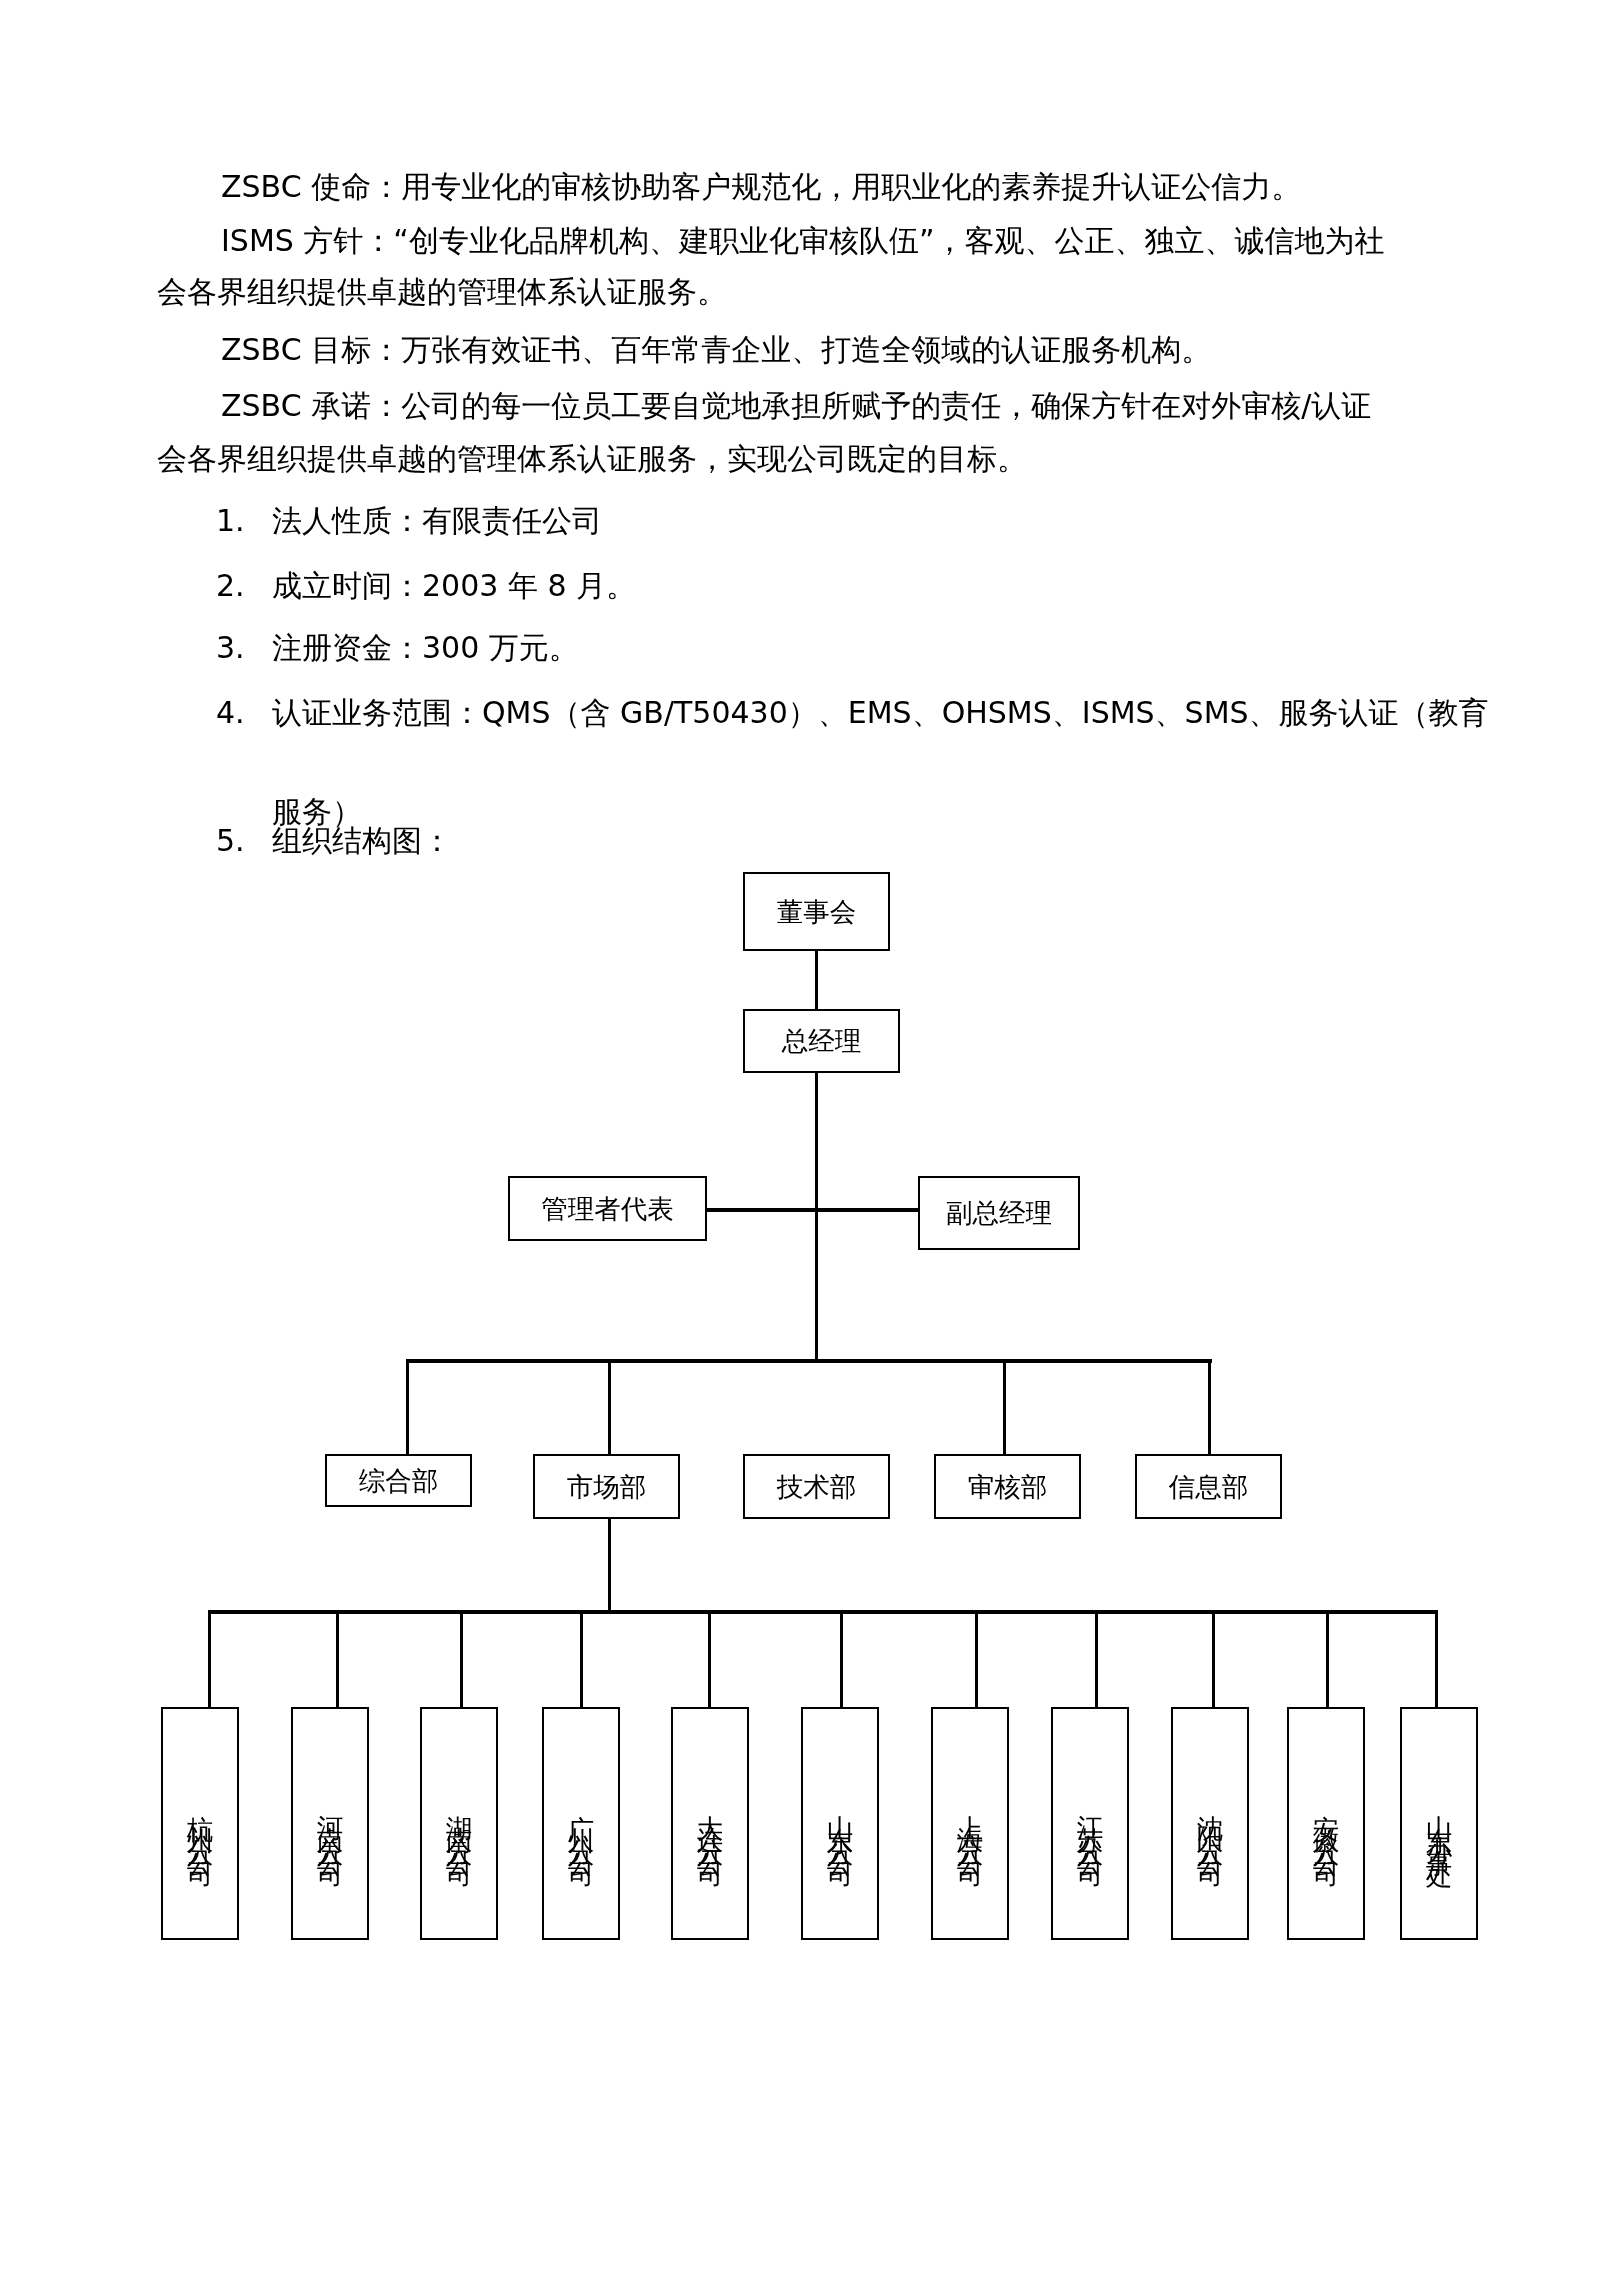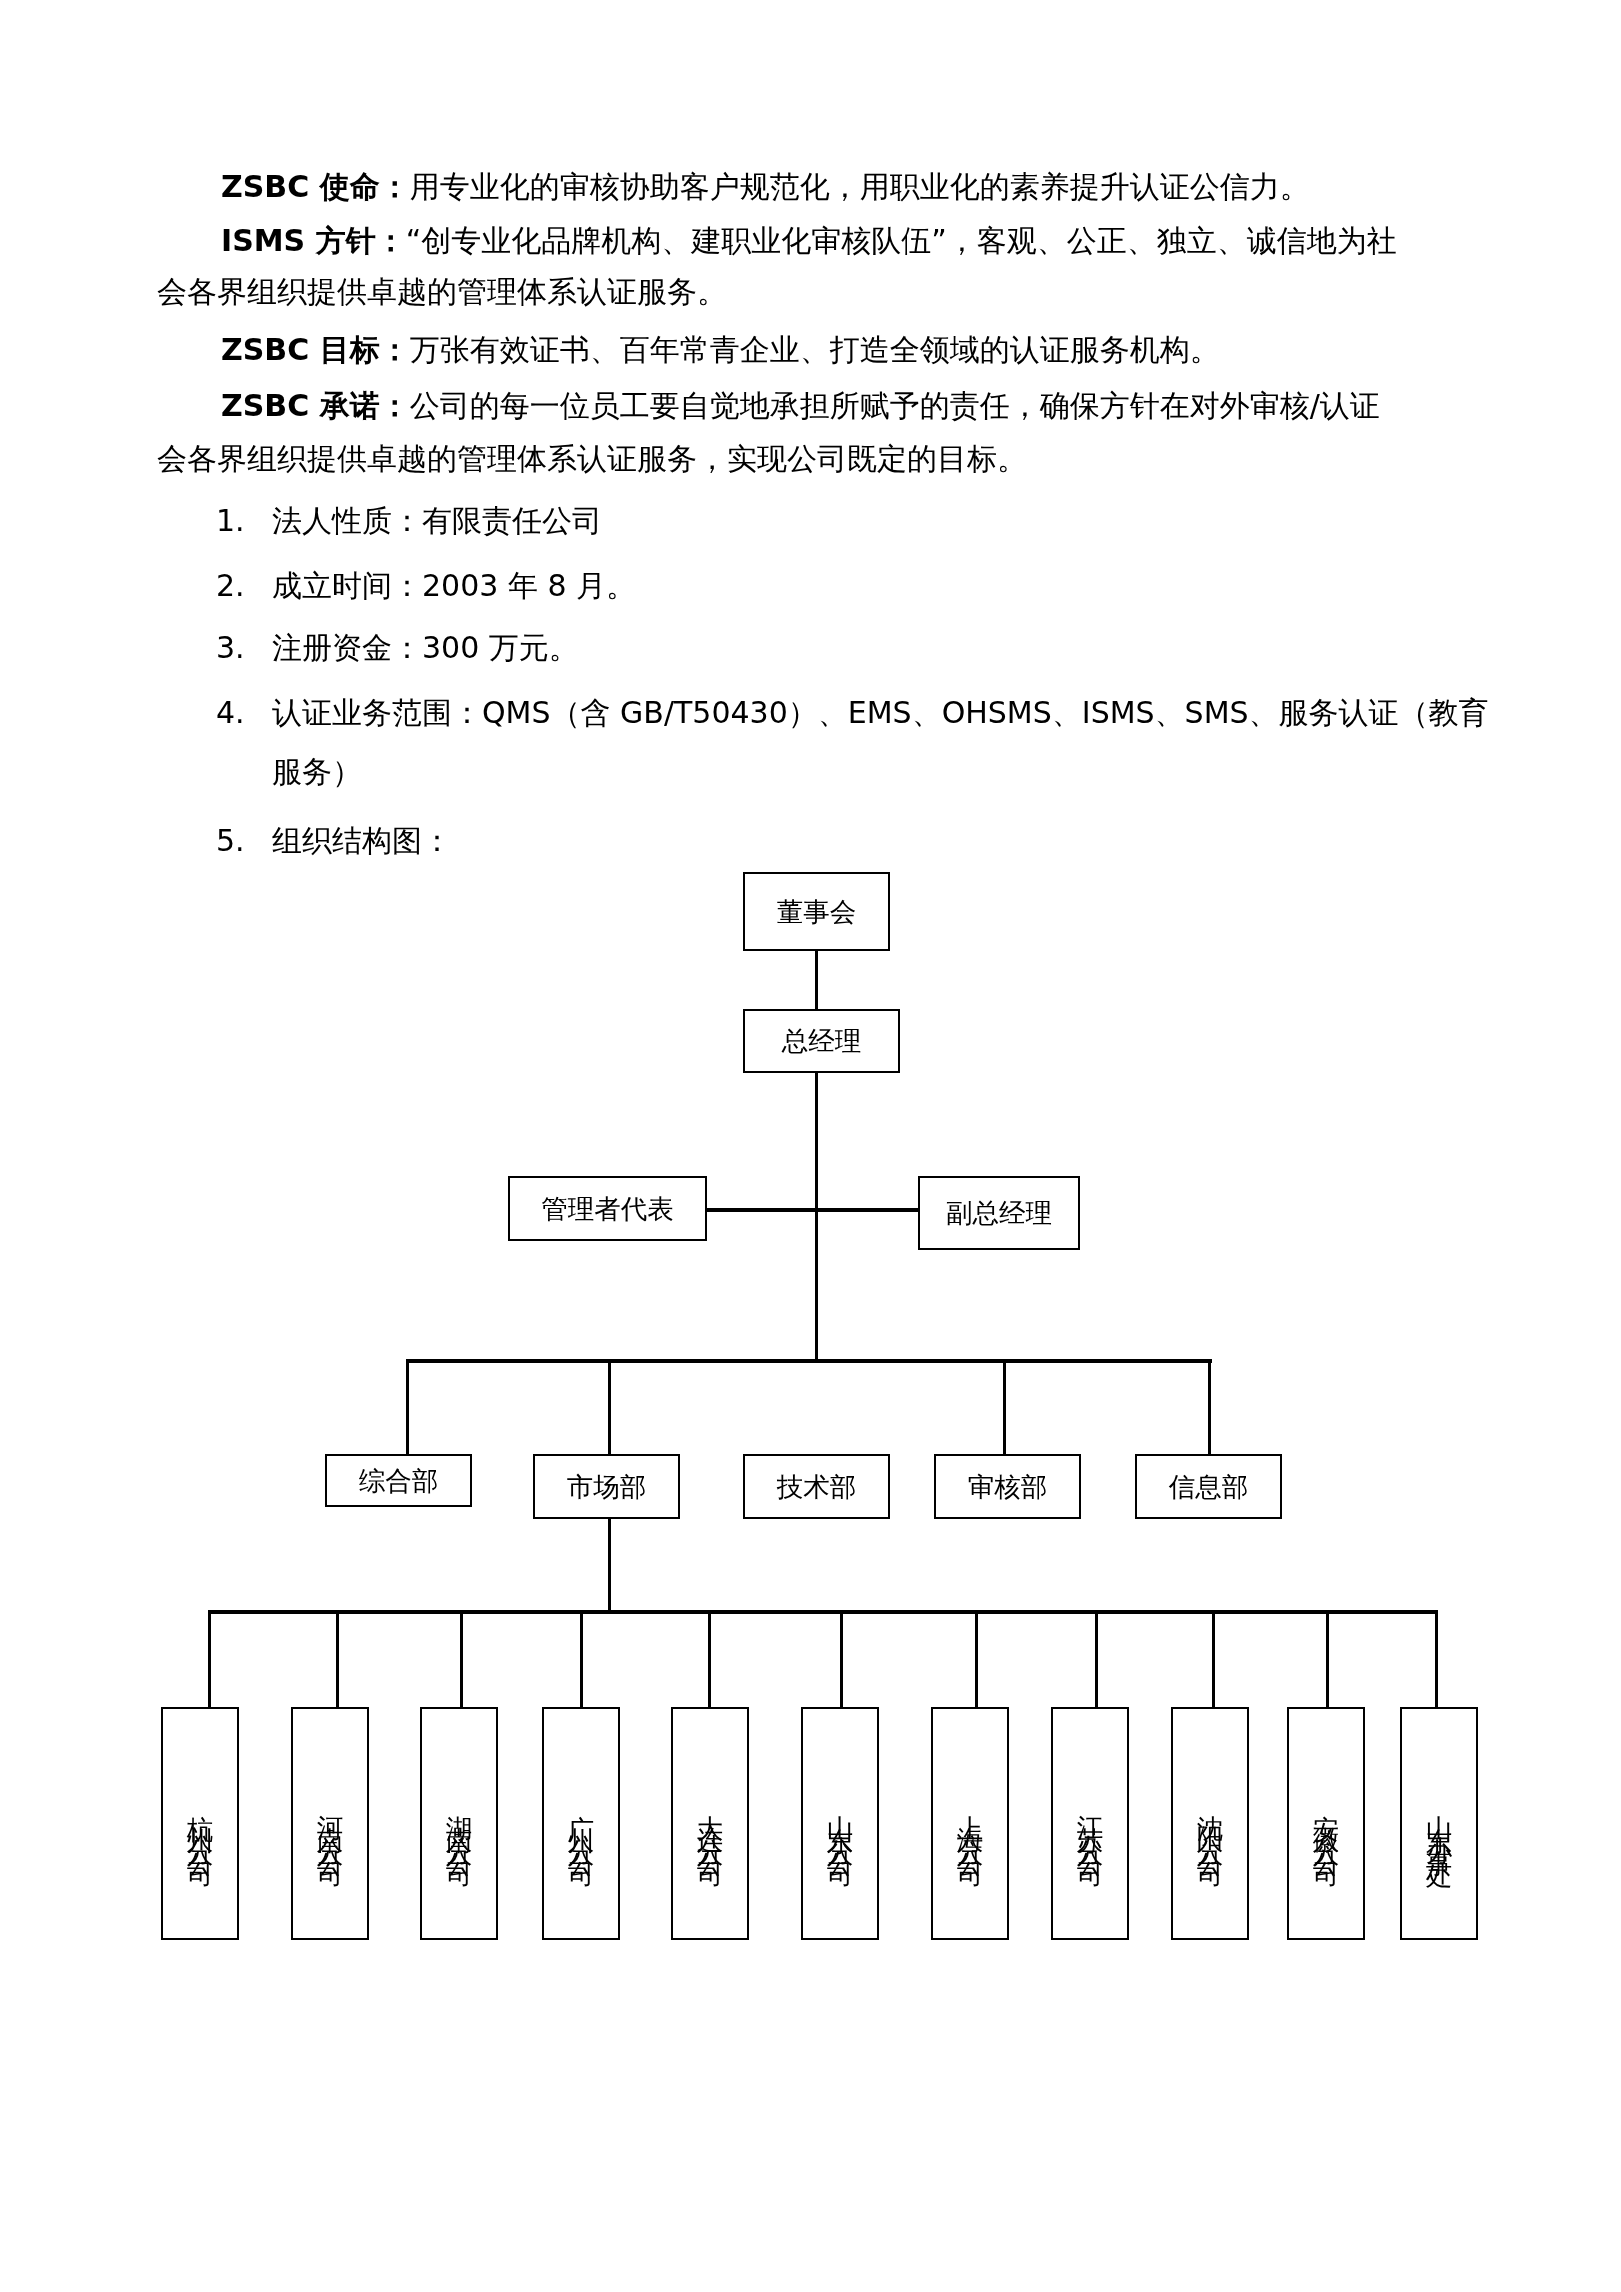--- a/index.html
+++ b/index.html
@@ -1,19 +1,19 @@
 <!DOCTYPE html>
 <html><head>
 <meta charset="utf-8">
 <style>
   html,body{margin:0;padding:0;background:#fff;}
   body{width:1621px;height:2293px;position:relative;overflow:hidden;
        font-family:"DejaVu Sans","Liberation Sans",sans-serif;color:#000;}
   .line{position:absolute;font-size:30px;line-height:39px;white-space:nowrap;}
-  .b{font-weight:bold;}
+  .b{font-weight:normal;}
   .box{position:absolute;border:2.9px solid #000;box-sizing:border-box;background:#fff;
        display:flex;align-items:center;justify-content:center;font-size:26.5px;}
   .vbox{position:absolute;border:2.9px solid #000;box-sizing:border-box;background:#fff;
         display:flex;flex-direction:column;align-items:center;justify-content:space-evenly;
         font-size:26.5px;width:78px;height:233px;top:1707px;padding:13.7px 0;}
   .hl{position:absolute;background:#000;height:3.9px;}
   .vl{position:absolute;background:#000;width:2.9px;}
 </style>
 </head>
 <body>
@@ -34,21 +34,21 @@
 <div class="line" style="left:157px;top:439px;">会各界组织提供卓越的管理体系认证服务，实现公司既定的目标。</div>
 
 <div class="line" style="left:216px;top:501px;"><span>1.</span></div>
 <div class="line" style="left:272px;top:501px;">法人性质：有限责任公司</div>
 <div class="line" style="left:216px;top:566px;"><span>2.</span></div>
 <div class="line" style="left:272px;top:566px;">成立时间：2003 年 8 月。</div>
 <div class="line" style="left:216px;top:628px;"><span>3.</span></div>
 <div class="line" style="left:272px;top:628px;">注册资金：300 万元。</div>
 <div class="line" style="left:216px;top:693px;"><span>4.</span></div>
 <div class="line" style="left:272px;top:693px;">认证业务范围：QMS（含 GB/T50430）、EMS、OHSMS、ISMS、SMS、服务认证（教育</div>
-<div class="line" style="left:272px;top:752px;font-family:Liberation Serif, serif;">服务）</div>
+<div class="line" style="left:272px;top:792px;font-family:Liberation Serif, serif;">服务）</div>
 <div class="line" style="left:216px;top:821px;"><span>5.</span></div>
 <div class="line" style="left:272px;top:821px;">组织结构图：</div>
 
 <div>
 
   <div class="vl" style="left:815px;top:935px;height:74px;"></div>
   <div class="vl" style="left:815px;top:1070px;height:292px;"></div>
   <div class="hl" style="left:706px;top:1208px;width:213px;"></div>
   <div class="hl" style="left:406px;top:1359px;width:806px;"></div>
   <div class="vl" style="left:406px;top:1359px;height:95px;"></div>

